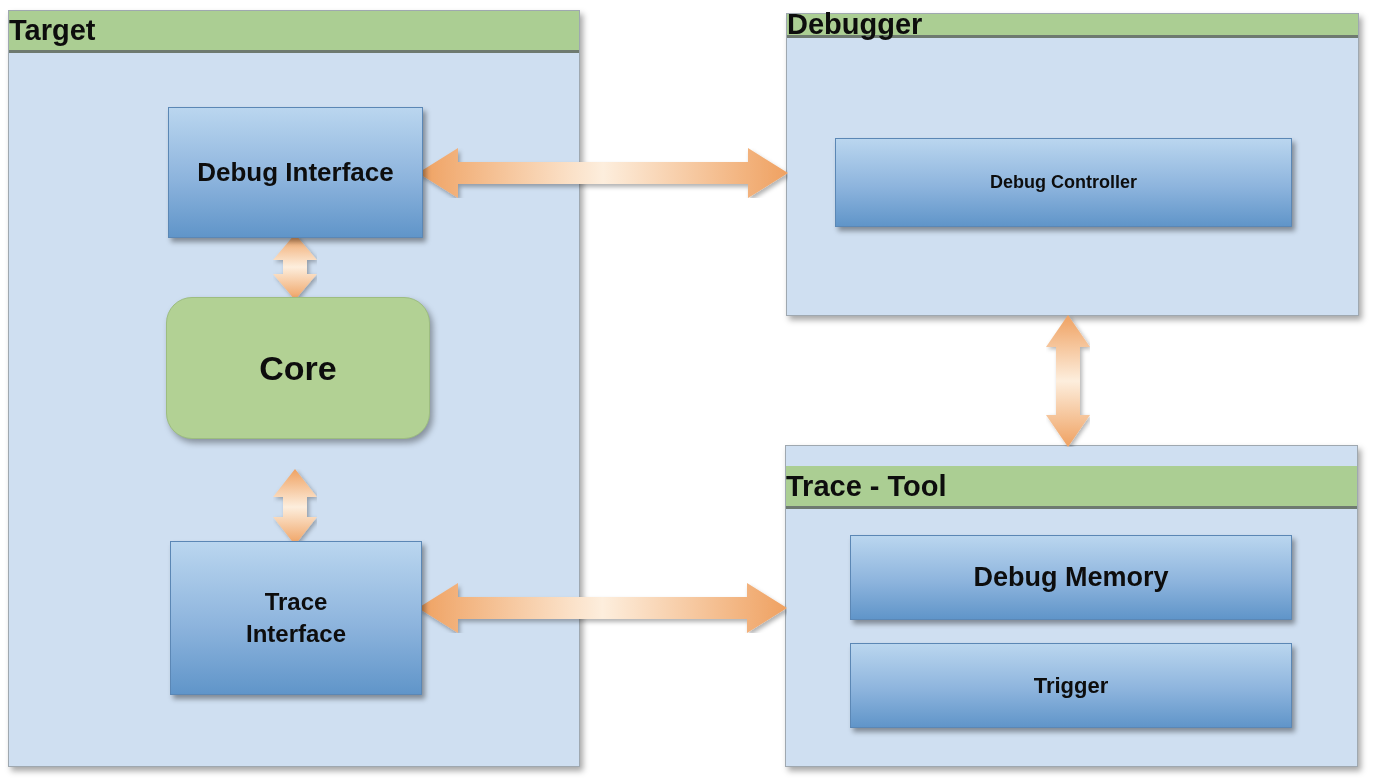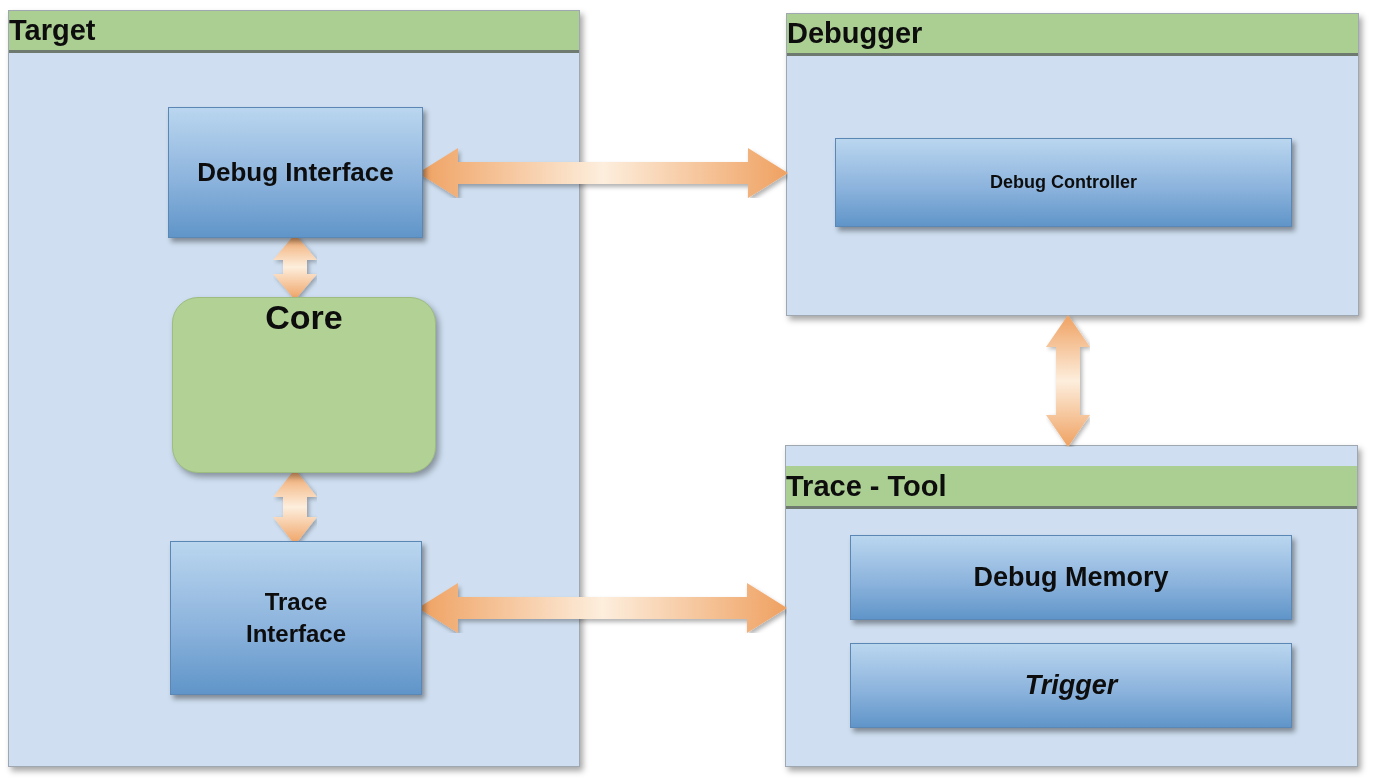--- a/index.html
+++ b/index.html
@@ -40,52 +40,52 @@
     align-items: center;
     justify-content: flex-start;
     font-weight: bold;
     font-size: 29px;
     color: var(--text-black);
   }
   #target    { left: 8px;   top: 10px;  width: 572px; height: 757px; }
   #debugger  { left: 786px; top: 13px;  width: 573px; height: 303px; }
   #tracetool { left: 785px; top: 445px; width: 573px; height: 322px; }
   #target    .container-header { height: 42px; }
-  #debugger  .container-header { height: 42px; }
+  #debugger  .container-header { height: 24px; }
   #tracetool .container-header { height: 43px; margin-top: 20px; }
   
   .node {
     position: absolute;
     z-index: 2;
     display: flex;
     align-items: center;
     justify-content: center;
     text-align: center;
     font-weight: bold;
     color: var(--text-black);
     background: linear-gradient(to bottom, var(--node-blue-top) 0%, #8db4dd 55%, var(--node-blue-bottom) 100%);
     border: 1px solid #5b87b5;
     box-shadow: 3px 4px 5px rgba(0,0,0,0.38);
   }
   #debug-interface  { left: 168px; top: 107px; width: 255px; height: 131px; font-size: 26px; }
   #trace-interface  { left: 170px; top: 541px; width: 252px; height: 154px; font-size: 24px; line-height: 1.35; }
   #trace-interface .node-label { max-width: 150px; }
   #debug-controller { left: 835px; top: 138px; width: 457px; height: 89px;  font-size: 18px; }
   #trace-memory     { left: 850px; top: 535px; width: 442px; height: 85px;  font-size: 27px; }
-  #trigger          { left: 850px; top: 643px; width: 442px; height: 85px;  font-size: 27px; font-style: italic; }
+  #trigger          { left: 850px; top: 643px; width: 442px; height: 85px;  font-size: 22px; }
   #core {
     position: absolute;
     z-index: 2;
-    left: 172px; top: 297px; width: 264px; height: 176px;
+    left: 166px; top: 297px; width: 264px; height: 142px;
     background: var(--core-green);
     border: 1px solid #9dbd80;
     border-radius: 26px;
     box-shadow: 3px 4px 6px rgba(0,0,0,0.35);
     display: flex;
-    align-items: flex-start;
+    align-items: center;
     justify-content: center;
     font-weight: bold;
     font-size: 34px;
     color: var(--text-black);
   }
   
   .arrow { position: absolute; z-index: 1; }
   .stop-dark  { stop-color: var(--arrow-dark); }
   .stop-light { stop-color: var(--arrow-light); }
 </style>

